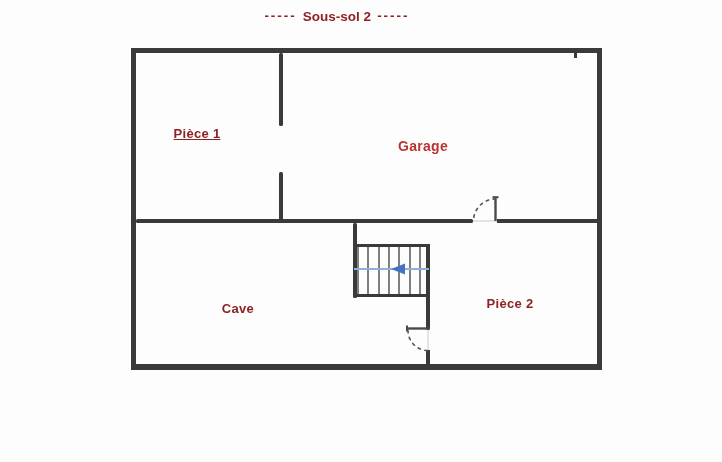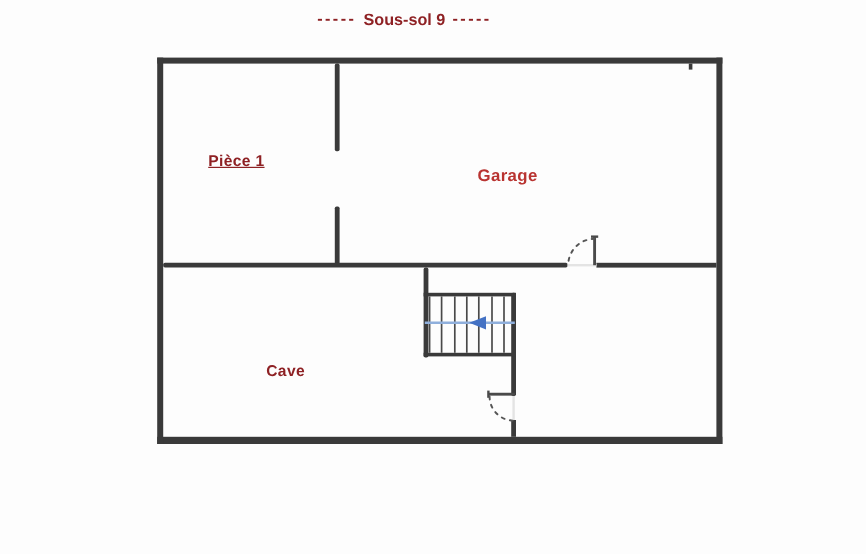--- a/index.html
+++ b/index.html
@@ -62,21 +62,21 @@
   .opening { stroke: #e4e4e4; stroke-width: 2; }
   .arrow-line { stroke: var(--color-arrow-line, #8fafdc); stroke-width: 2.2; }
   .arrow-head { fill: var(--color-arrow-head, #4472c4); }
 </style>
 </head>
 <body>
 
 <div class="plan">
 
   <div class="plan-title">
-    <span class="dashes">-----</span><span>Sous-sol 9</span><span class="dashes">-----</span>
+    <span class="dashes">-----</span><span>Sous-sol 2</span><span class="dashes">-----</span>
   </div>
 
   <svg class="plan-canvas" width="722" height="462" viewBox="0 0 722 462">
 
     <g>
       <rect class="wall" x="131" y="48" width="471" height="5"></rect>
       <rect class="wall" x="131" y="364" width="471" height="6"></rect>
       <rect class="wall" x="131" y="48" width="5" height="322"></rect>
       <rect class="wall" x="597" y="48" width="5" height="322"></rect>
       <rect class="wall" x="574" y="53" width="3" height="5"></rect>
@@ -121,14 +121,15 @@
       <line class="opening" x1="428" y1="330" x2="428" y2="350"></line>
       <line class="leaf" x1="407" y1="328.5" x2="429" y2="328.5"></line>
       <line class="leaf-cap" x1="407" y1="325.5" x2="407" y2="331.5"></line>
       <path class="swing-arc" d="M 408 330.5 A 20 20 0 0 0 428 350.5"></path>
     </g>
   </svg>
 
   <div class="room-label label-piece1">Pièce 1</div>
   <div class="room-label label-cave">Cave</div>
   <div class="room-label label-garage">Garage</div>
+  <div class="room-label label-piece2">Pièce 2</div>
 
 </div>
 
 </body></html>

